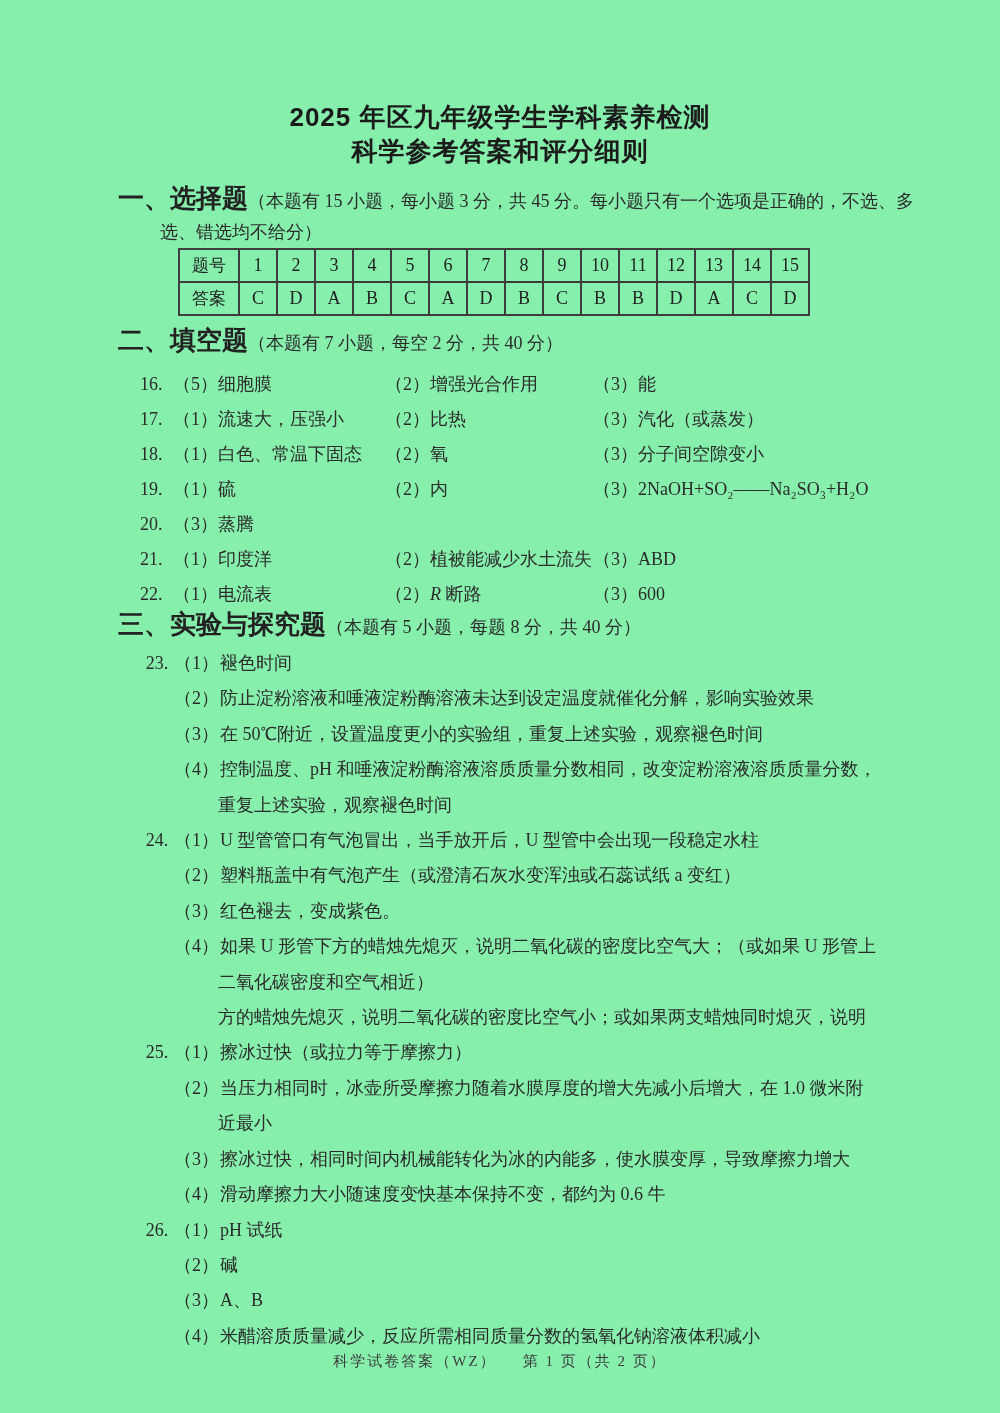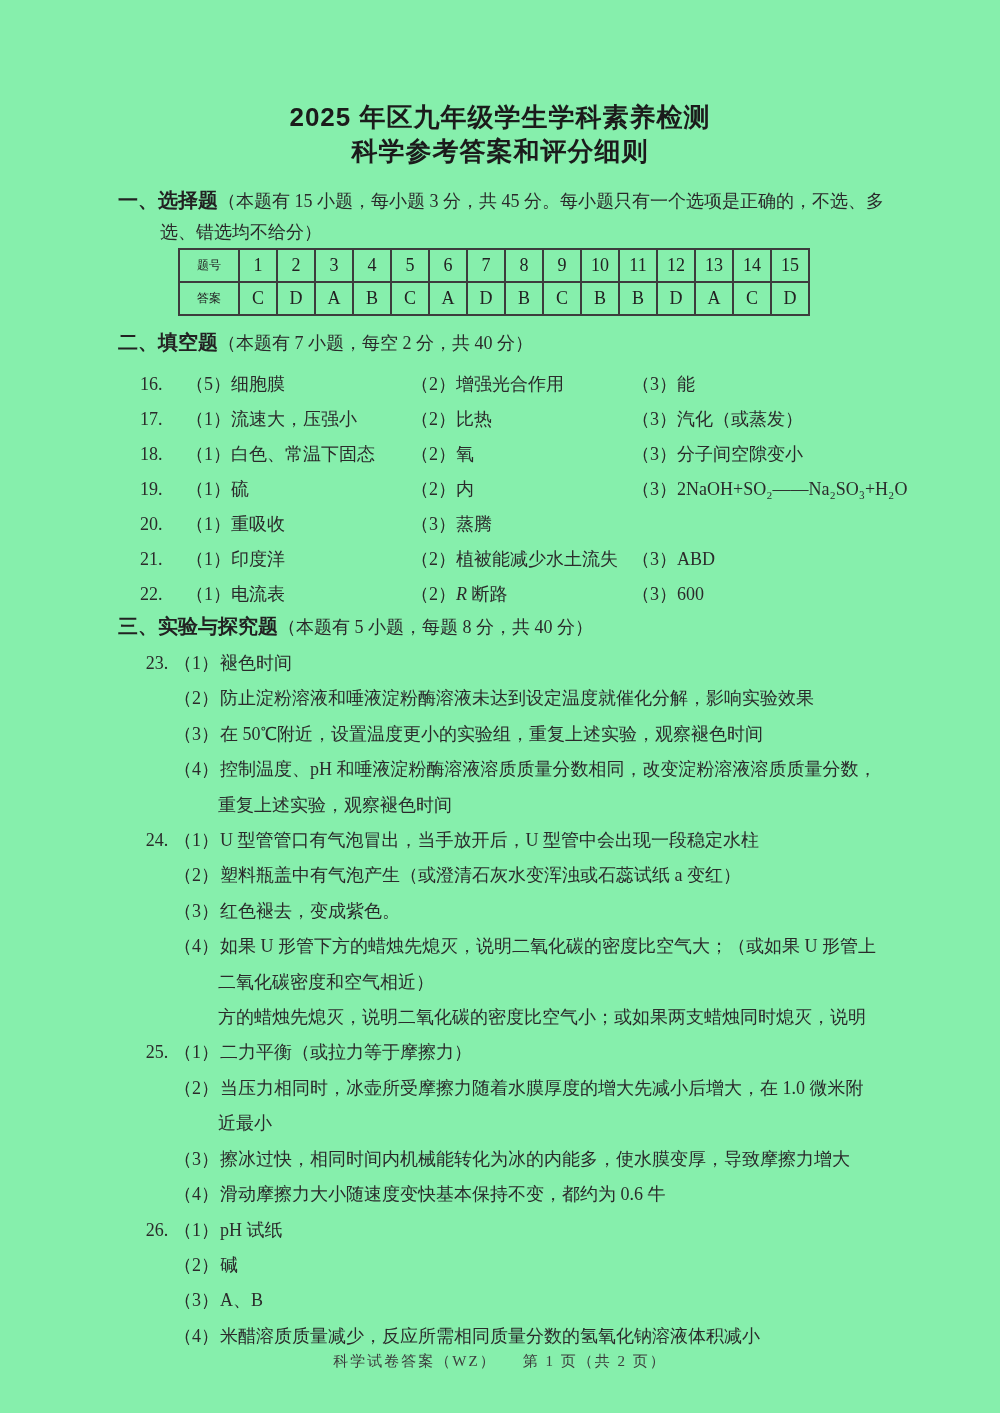--- a/index.html
+++ b/index.html
@@ -20,23 +20,23 @@
     font-size:26px;
     line-height:34px;
     color:#1b1b1b;
     letter-spacing:1px;
     white-space:nowrap;
   }
   .title.first { padding-top:100px; }
   .body { margin-left:118px; margin-right:60px; }
   .sec-line { line-height:31px; white-space:nowrap; }
   .sec-line .b {
-    font-family:Liberation Sans, sans-serif;
+    font-family:Liberation Mono, monospace;
     font-weight:700;
-    font-size:20px;
+    font-size:26px;
     color:#222;
   }
   .sec1-l1 { margin-top:17px; }
   .sec1-l2 { padding-left:42px; }
   .sec3-head { margin-top:-1px; }
 
   table.anskey {
     border-collapse:collapse;
     margin-left:60px;
     margin-top:0px;
@@ -44,25 +44,25 @@
   table.anskey td {
     border:2px solid #3d3d3d;
     text-align:center;
     vertical-align:middle;
     height:31px;
     width:36px;
     font-size:18px;
     color:#222;
     padding:0;
   }
-  table.anskey td.lab { width:58px; font-size:12px; }
+  table.anskey td.lab { width:58px; font-size:17px; }
 
   .sec2-head { margin-top:11px; }
   .fills { margin-top:8px; }
-  .frow { display:flex; line-height:35px; padding-left:22px; white-space:nowrap;gap:13px; }
+  .frow { display:flex; line-height:35px; padding-left:22px; white-space:nowrap; }
   .fnum { width:33px; flex:0 0 33px; }
   .fc1 { width:212px; flex:0 0 212px; }
   .fc2 { width:208px; flex:0 0 208px; }
   .fc3 { flex:1; }
   .it { font-style:italic; font-family:"Liberation Serif", serif; }
 
   .exps { margin-top:3px; }
   .xline { display:flex; line-height:35.4px; padding-left:22px; white-space:nowrap; }
   .xnum { width:34px; flex:0 0 34px;text-align:center; }
   .xlbl { flex:0 0 auto; margin-right:1px; }
@@ -156,21 +156,20 @@
           <span class="fc3">（3）分子间空隙变小</span>
         </div>
       <div class="frow">
           <span class="fnum">19.</span>
           <span class="fc1">（1）硫</span>
           <span class="fc2">（2）内</span>
           <span class="fc3">（3）2NaOH+SO₂——Na₂SO₃+H₂O</span>
         </div>
       <div class="frow">
           <span class="fnum">20.</span>
-          <span class="fc1">（1）重吸收</span>
           <span class="fc2">（3）蒸腾</span>
           <span class="fc3"></span>
         </div>
       <div class="frow">
           <span class="fnum">21.</span>
           <span class="fc1">（1）印度洋</span>
           <span class="fc2">（2）植被能减少水土流失</span>
           <span class="fc3">（3）ABD</span>
         </div>
       <div class="frow">
@@ -223,21 +222,21 @@
       <div class="xline">
           <span class="xnum"></span>
           <span class="xlbl">（4）</span>
           <span class="xtxt">如果 U 形管下方的蜡烛先熄灭，说明二氧化碳的密度比空气大；（或如果 U 形管上</span>
         </div>
       <div class="xline cont">二氧化碳密度和空气相近）</div>
       <div class="xline cont">方的蜡烛先熄灭，说明二氧化碳的密度比空气小；或如果两支蜡烛同时熄灭，说明</div>
       <div class="xline">
           <span class="xnum">25.</span>
           <span class="xlbl">（1）</span>
-          <span class="xtxt">二力平衡（或拉力等于摩擦力）</span>
+          <span class="xtxt">擦冰过快（或拉力等于摩擦力）</span>
         </div>
       <div class="xline">
           <span class="xnum"></span>
           <span class="xlbl">（2）</span>
           <span class="xtxt">当压力相同时，冰壶所受摩擦力随着水膜厚度的增大先减小后增大，在 1.0 微米附</span>
         </div>
       <div class="xline cont">近最小</div>
       <div class="xline">
           <span class="xnum"></span>
           <span class="xlbl">（3）</span>

